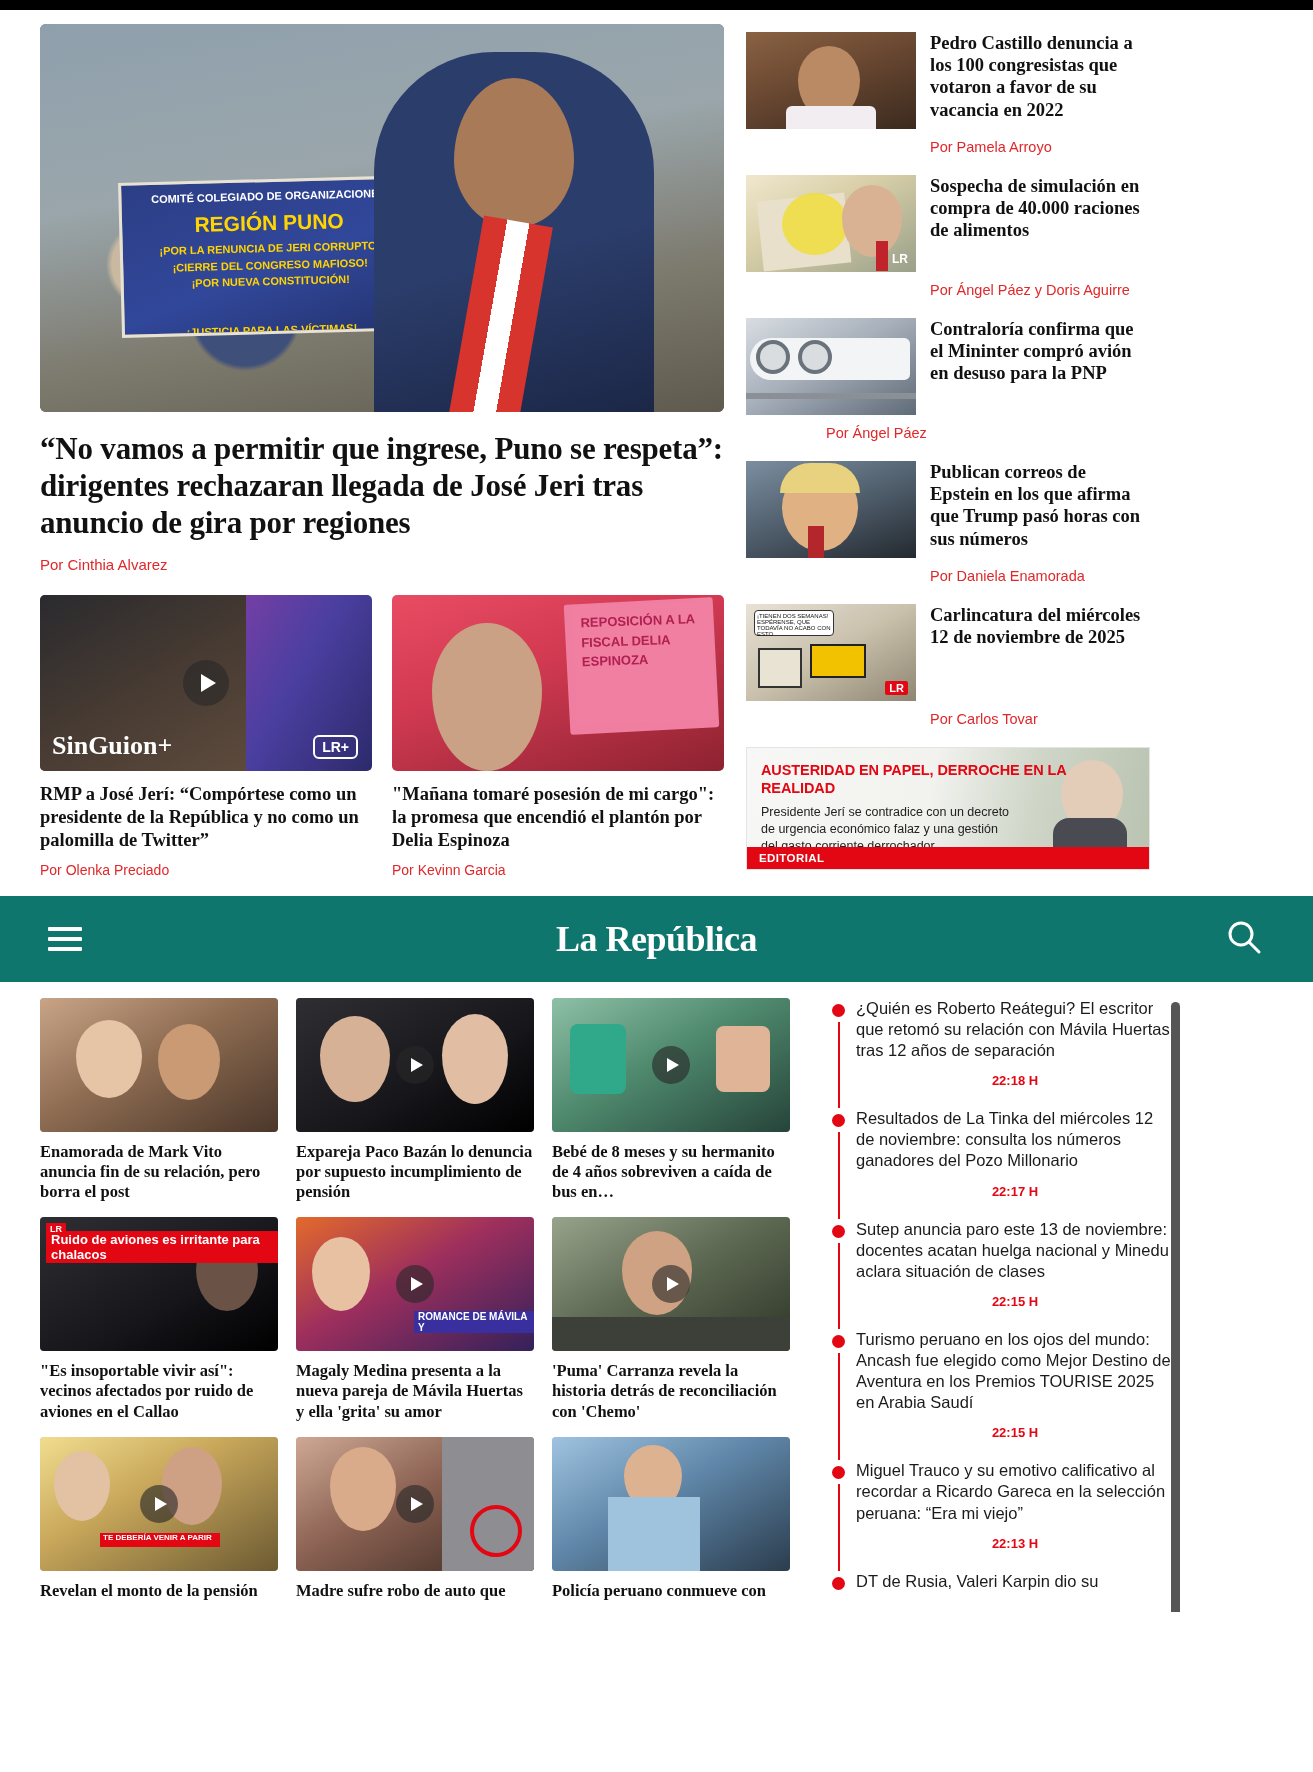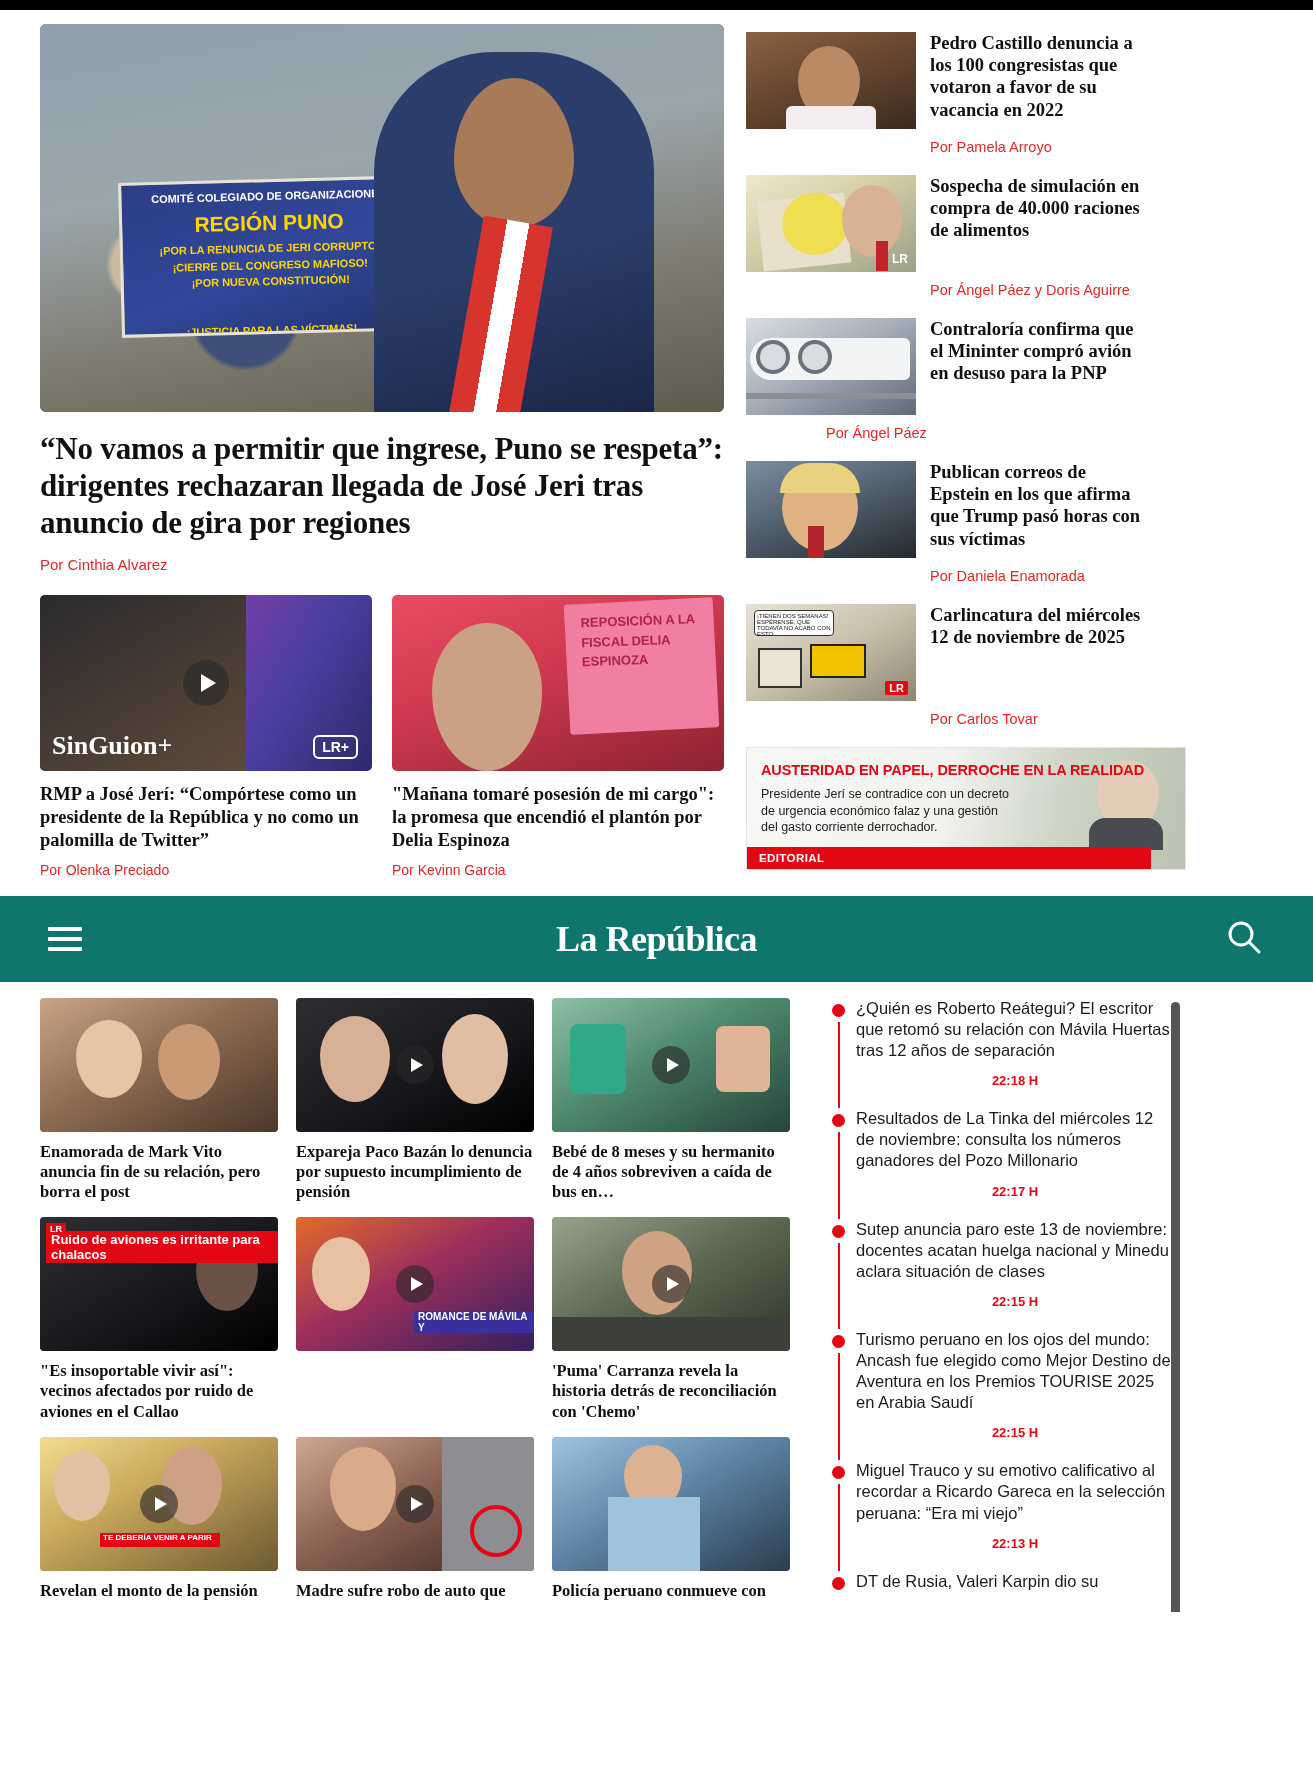--- a/index.html
+++ b/index.html
@@ -54,21 +54,21 @@
   .side-text { flex:1; }
   .side-title {
     font-family:"Liberation Serif", serif; font-weight:bold;
     font-size:18.5px; line-height:1.20; color:#111;
   }
   .side-by { color:#e0272a; font-size:14.5px; margin-top:10px; }
   .side-block { margin-bottom:20px; }
 
   
   .editorial {
-    position:relative; width:440px; height:123px; margin-top:6px;
+    position:relative; width:404px; height:123px; margin-top:6px;
     border:1px solid #e4e4e4; overflow:hidden;
     background:linear-gradient(100deg,#f7f7f5 0%,#f2f2ef 45%,#cfd6c8 70%,#b9c3b0 100%);
   }
   .ed-inner { padding:13px 14px 0 14px; position:relative; z-index:2;}
   .ed-title { color:#e30613; font-weight:bold; font-size:14.5px; line-height:1.25; letter-spacing:-0.1px;}
   .ed-desc { font-size:12.5px; line-height:1.33; margin-top:7px; color:#222; width:250px;}
   .ed-tag {
     position:absolute; left:0; bottom:0; width:404px; height:22px;
     background:#e30613; color:#fff; font-size:11.5px; font-weight:bold;
     display:flex; align-items:center; padding-left:12px; letter-spacing:.4px; z-index:3;
@@ -296,21 +296,21 @@
 
       <div class="side-block">
         <div class="side-item">
           <div class="side-thumb">
               <div class="ph g7"></div>
             <div style="position:absolute;left:36px;top:8px;width:76px;height:82px;border-radius:50%/46% 46% 54% 54%;background:#e0b183;"></div>
             <div style="position:absolute;left:34px;top:2px;width:80px;height:30px;border-radius:40px 40px 0 0;background:#e8d27f;"></div>
             <div style="position:absolute;left:62px;bottom:0;width:16px;height:32px;background:#b3262b;"></div>
           </div>
           <div class="side-text">
-            <div class="side-title">Publican correos de Epstein en los que afirma que Trump pasó horas con sus víctimas</div>
+            <div class="side-title">Publican correos de Epstein en los que afirma que Trump pasó horas con sus números</div>
           </div>
         </div>
         <div class="side-by" style="margin-left:184px;">Por Daniela Enamorada</div>
       </div>
 
       <div class="side-block">
         <div class="side-item">
           <div class="side-thumb">
               <div class="ph g8"></div>
             <div style="position:absolute;left:8px;top:6px;width:80px;height:26px;background:#fff;border:1px solid #333;border-radius:4px;font-size:6px;padding:2px;">¡TIENEN DOS SEMANAS! ESPÉRENSE, QUE TODAVÍA NO ACABO CON ESTO</div>
@@ -399,20 +399,21 @@
           <div class="card-title">"Es insoportable vivir así": vecinos afectados por ruido de aviones en el Callao</div>
         </div>
 
         <div class="card">
           <div class="card-img">
               <div class="ph g14"></div>
             <div style="position:absolute;left:16px;top:20px;width:58px;height:74px;border-radius:50%/46% 46% 54% 54%;background:#e8c0a2;"></div>
             <div style="position:absolute;right:0;bottom:18px;width:120px;height:22px;background:#3a2f9e;color:#fff;font-size:10px;font-weight:bold;display:flex;align-items:center;padding-left:4px;">ROMANCE DE MÁVILA Y</div>
             <div class="play sm"></div>
           </div>
+          <div class="card-title">Magaly Medina presenta a la nueva pareja de Mávila Huertas y ella 'grita' su amor</div>
         </div>
 
         <div class="card">
           <div class="card-img">
               <div class="ph g15"></div>
             <div style="position:absolute;left:70px;top:14px;width:70px;height:84px;border-radius:50%/46% 46% 54% 54%;background:#cfa283;"></div>
             <div style="position:absolute;left:0;bottom:0;width:238px;height:34px;background:#3c4038;"></div>
             <div class="play sm"></div>
           </div>
           <div class="card-title">'Puma' Carranza revela la historia detrás de reconciliación con 'Chemo'</div>

